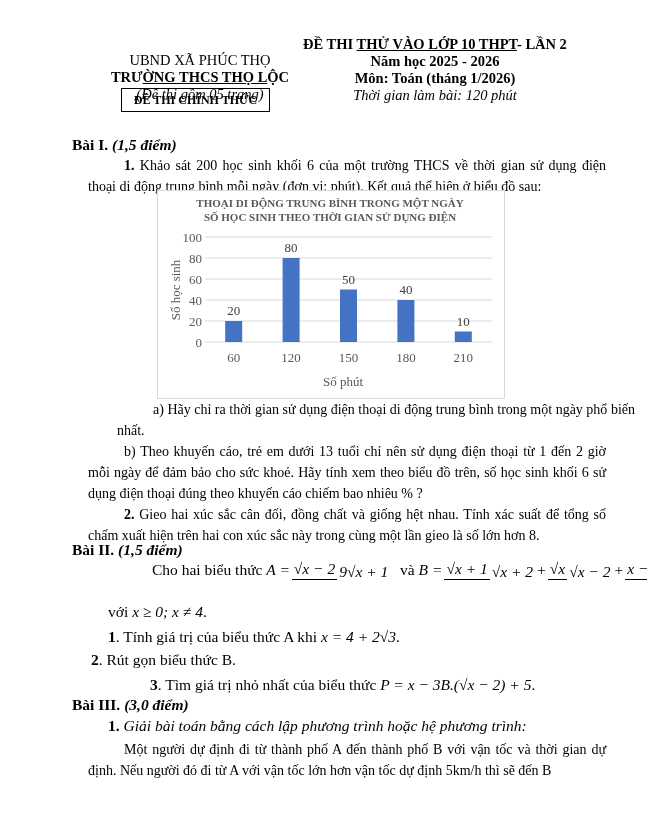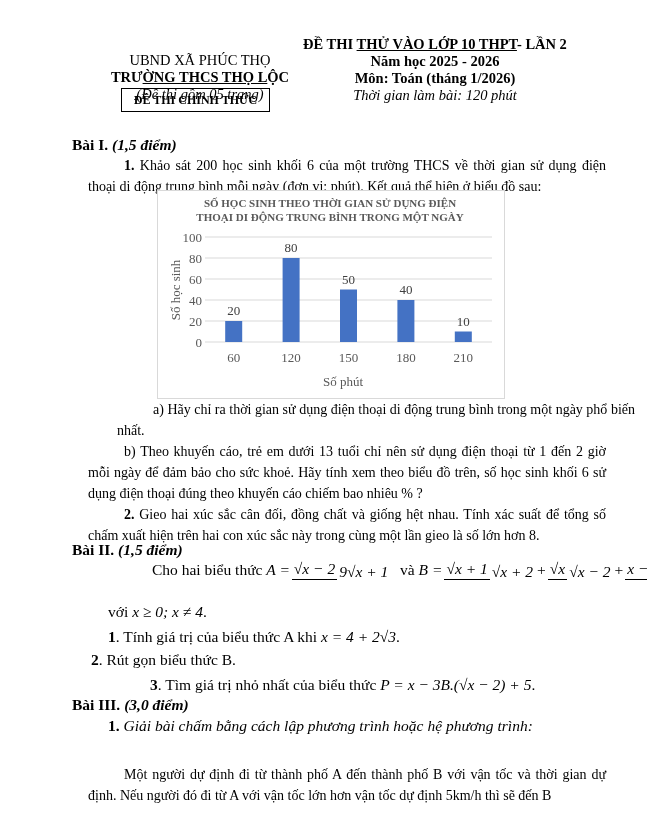--- a/index.html
+++ b/index.html
@@ -49,22 +49,22 @@
 </div>
 
 <div class="line" style="left:72px; top:136px;">
   <span class="bold">Bài I.</span>
   <span class="bold ital">(1,5 điểm)</span>
 </div>
 <div class="txt ind" style="top:155px;"><span class="bold">1.</span><span> Khảo sát 200 học sinh khối 6 của một trường THCS về thời gian sử dụng điện thoại di động trung bình mỗi ngày (đơn vị: phút). Kết quả thể hiện ở biểu đồ sau:</span></div>
 
 <div class="chart-frame"></div>
 <div class="chart-title">
+  <div>THOẠI DI ĐỘNG TRUNG BÌNH TRONG MỘT NGÀY</div>
   <div>SỐ HỌC SINH THEO THỜI GIAN SỬ DỤNG ĐIỆN</div>
-  <div>THOẠI DI ĐỘNG TRUNG BÌNH TRONG MỘT NGÀY</div>
 </div>
 <svg id="chart" style="position:absolute; left:0; top:0;" width="647" height="834">
   <g id="grid">
       <line x1="205" x2="492" y1="342" y2="342" stroke="#d9d9d9" stroke-width="1"></line>
       <line x1="205" x2="492" y1="321" y2="321" stroke="#d9d9d9" stroke-width="1"></line>
       <line x1="205" x2="492" y1="300" y2="300" stroke="#d9d9d9" stroke-width="1"></line>
       <line x1="205" x2="492" y1="279" y2="279" stroke="#d9d9d9" stroke-width="1"></line>
       <line x1="205" x2="492" y1="258" y2="258" stroke="#d9d9d9" stroke-width="1"></line>
       <line x1="205" x2="492" y1="237" y2="237" stroke="#d9d9d9" stroke-width="1"></line>
     </g>
@@ -147,15 +147,15 @@
 <div class="line" style="left:108px; top:676px;margin-left:42px;">
   <span class="bold">3</span><span>. Tìm giá trị nhỏ nhất của biểu thức</span>
   <span class="math">P = x − 3B.(√x − 2) + 5</span>.
 </div>
 
 <div class="line" style="left:72px; top:696px;">
   <span class="bold">Bài III.</span>
   <span class="bold ital">(3,0 điểm)</span>
 </div>
 <div class="line" style="left:108px; top:717px;">
-  <span class="bold">1.</span><span class="ital"> Giải bài chấm bằng cách lập phương trình hoặc hệ phương trình:</span>
+  <span class="bold">1.</span><span class="ital"> Giải bài toán bằng cách lập phương trình hoặc hệ phương trình:</span>
 </div>
-<div class="txt ind" style="top:739px;margin-top:25px;">Một người dự định đi từ thành phố A đến thành phố B với vận tốc và thời gian dự định. Nếu người đó đi từ A với vận tốc lớn hơn vận tốc dự định 5km/h thì sẽ đến B</div>
+<div class="txt ind" style="top:739px;">Một người dự định đi từ thành phố A đến thành phố B với vận tốc và thời gian dự định. Nếu người đó đi từ A với vận tốc lớn hơn vận tốc dự định 5km/h thì sẽ đến B</div>
 
 </body></html>

